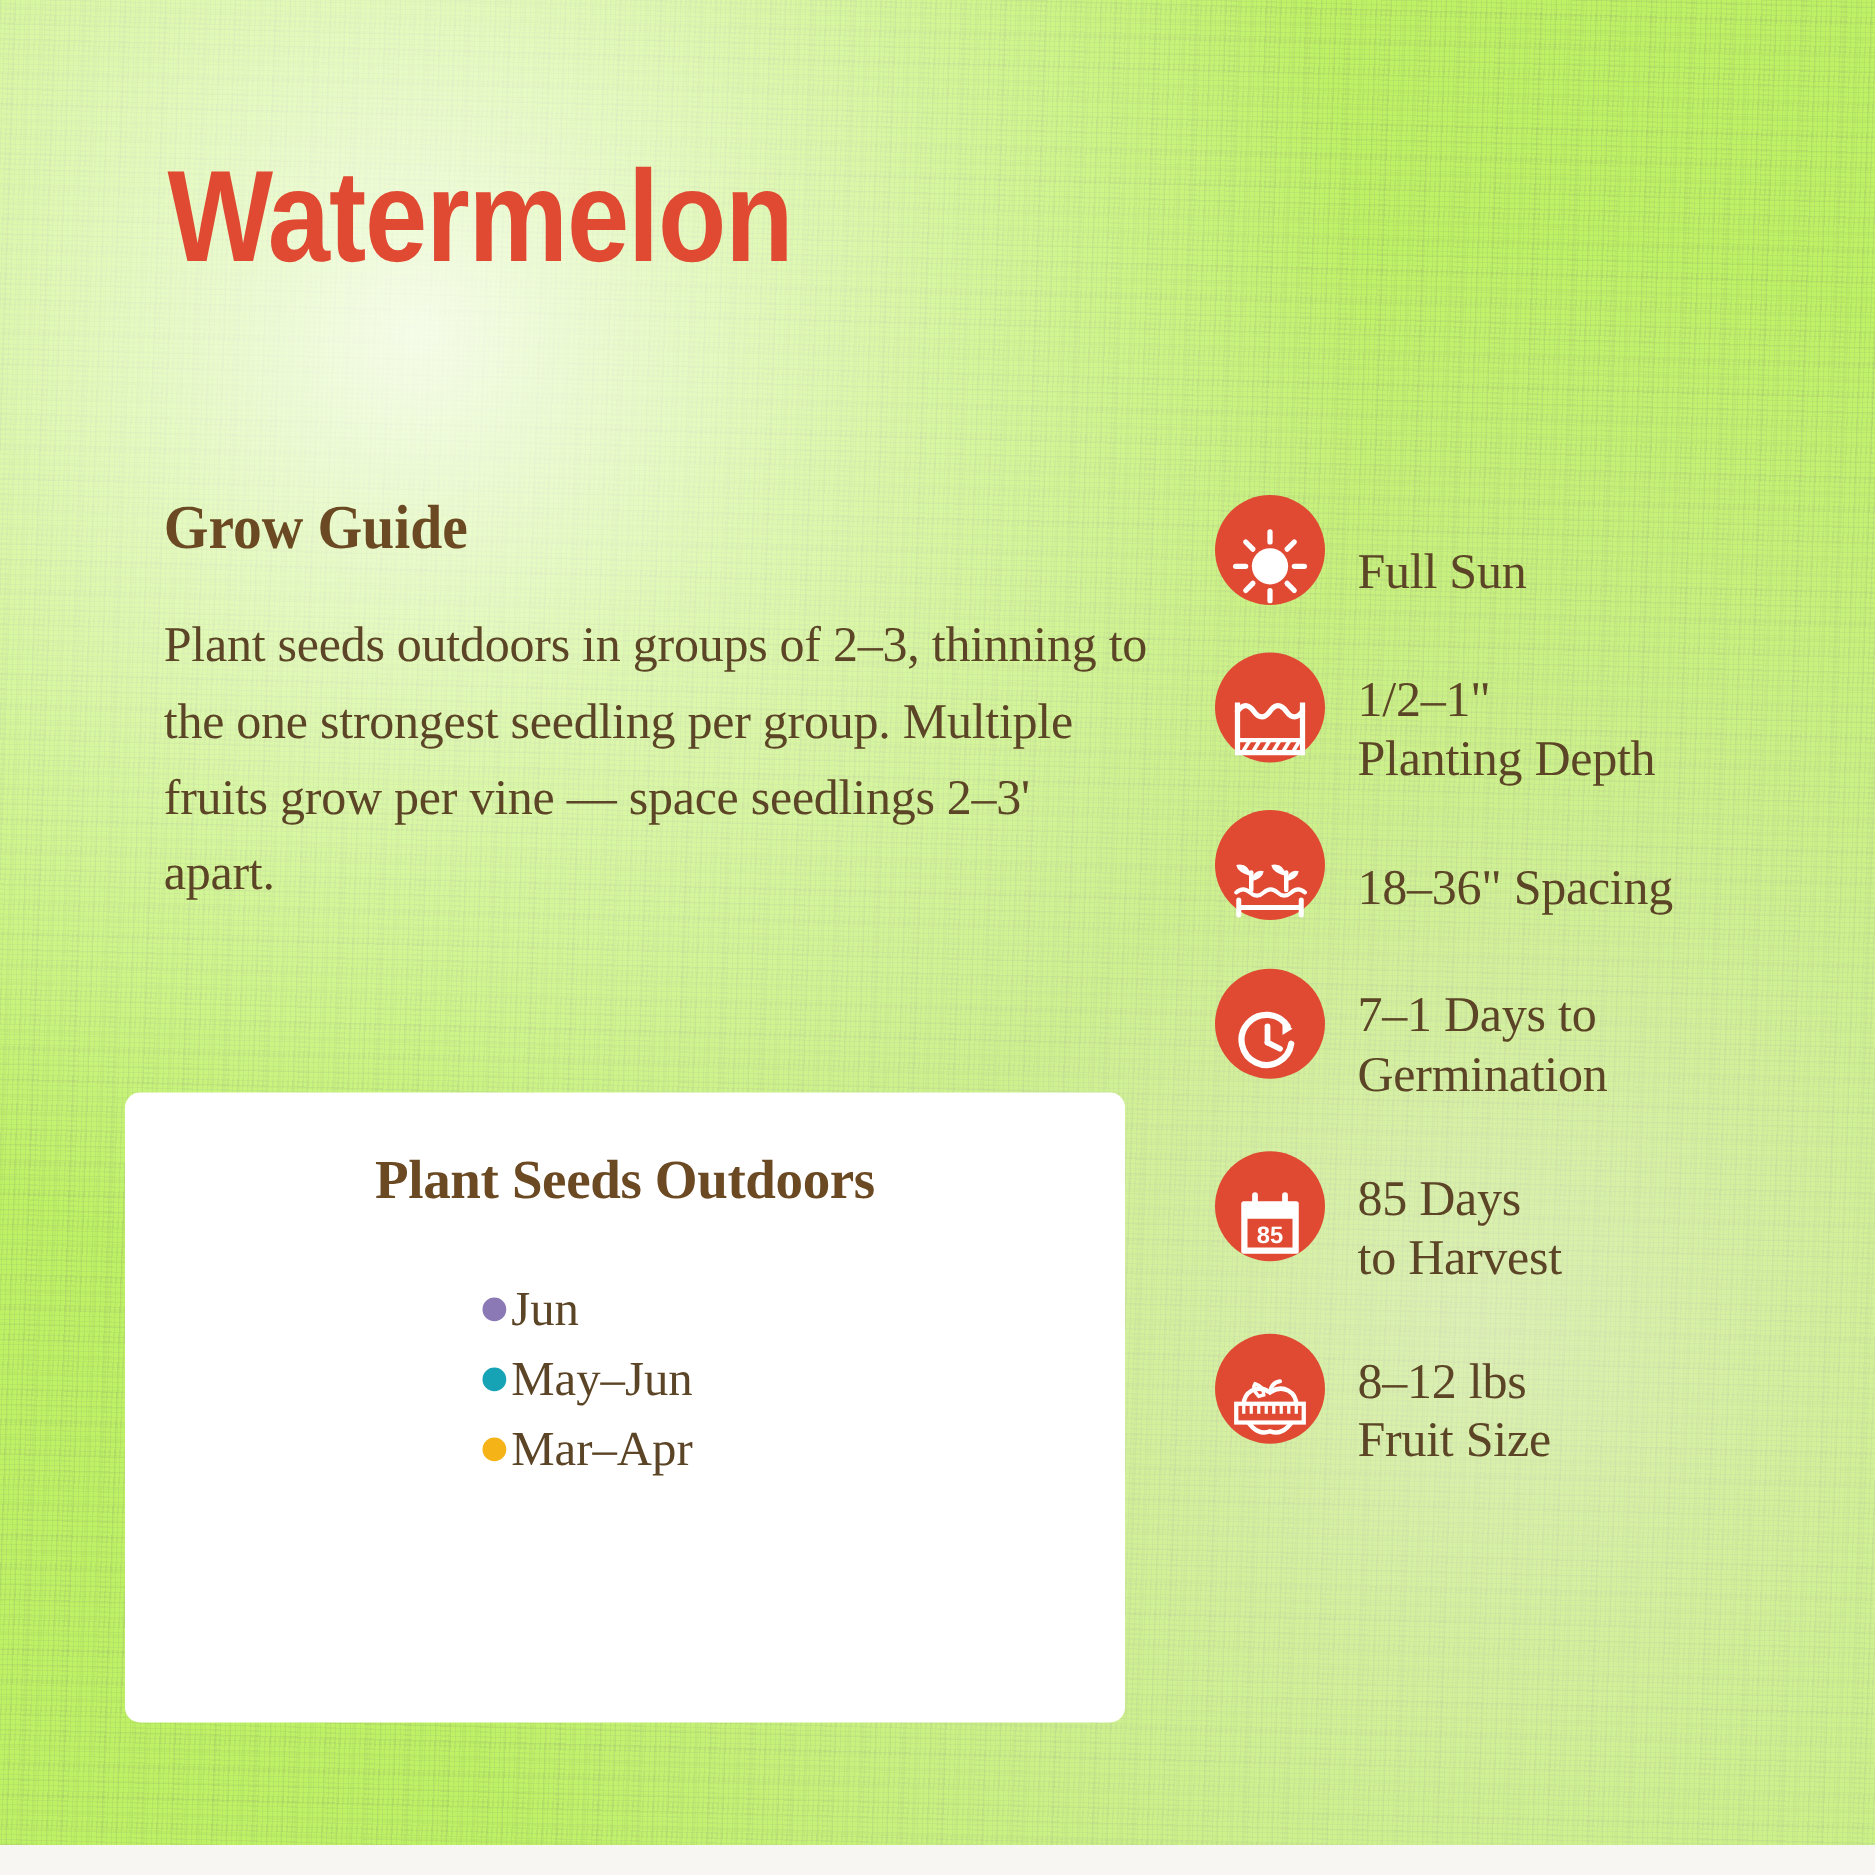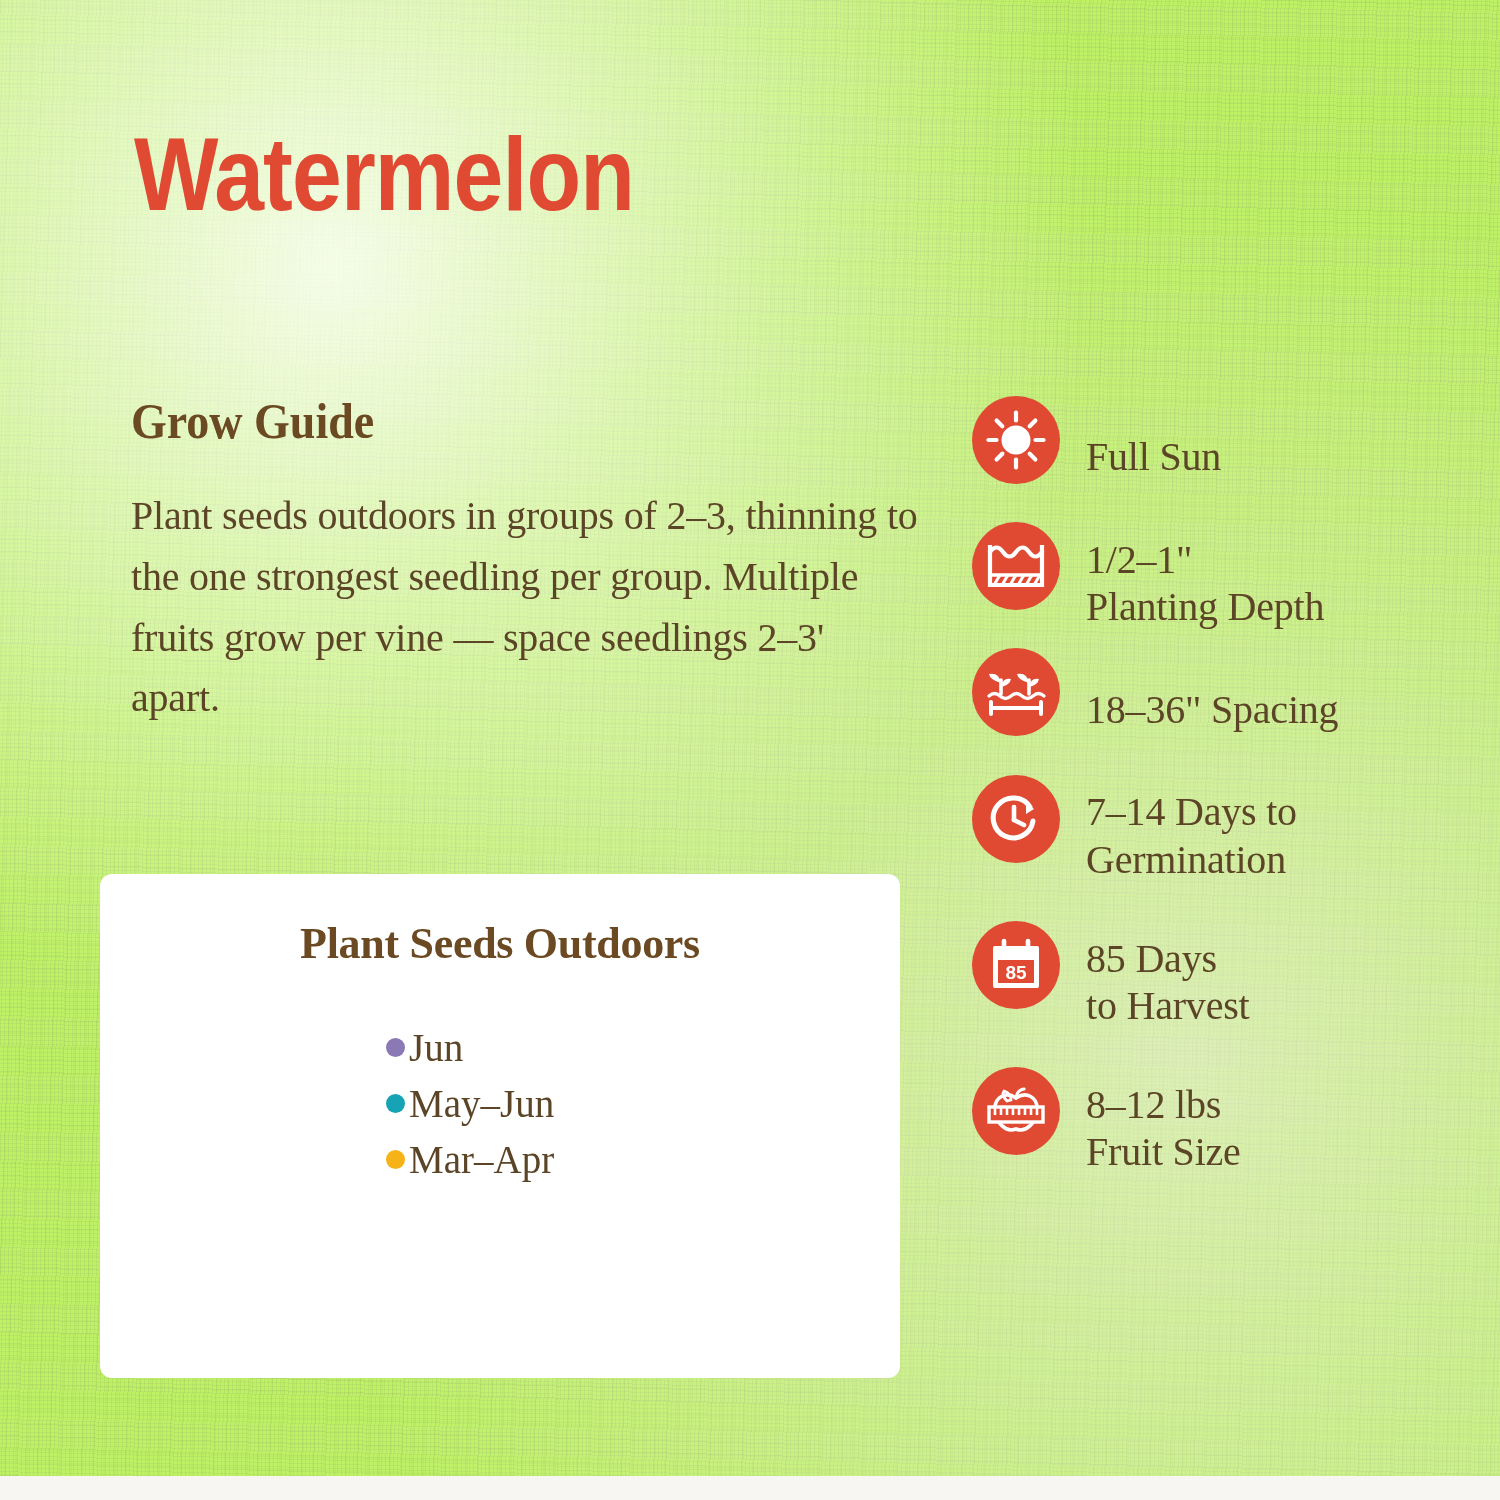--- a/index.html
+++ b/index.html
@@ -163,21 +163,21 @@
     align-items: center;
     margin-bottom: 18px;
   }
   .fact-icon {
     width: 88px;
     height: 88px;
     border-radius: 50%;
     background: #e04a33;
     flex: 0 0 auto;
     display: flex;
-    align-items: center;
+    align-items: flex-end;
     justify-content: center;
   }
   .fact-icon svg { display: block; }
   .fact-text {
     margin-left: 26px;
     font-family: "Liberation Serif", "DejaVu Serif", serif;
     font-size: 40px;
     line-height: 1.18;
     color: #5b4526;
     letter-spacing: -0.2px;
@@ -292,21 +292,21 @@
     <div class="fact-row">
       <div class="fact-icon">
         <svg width="60" height="60" viewBox="0 0 60 60">
           <path d="M44 18 A 20 20 0 1 0 47 32" fill="none" stroke="#fff" stroke-width="5" stroke-linecap="round"></path>
           <path d="M40 14 L48 20 L40 25 Z" fill="#fff"></path>
           <line x1="28" y1="18" x2="28" y2="31" stroke="#fff" stroke-width="4.6" stroke-linecap="round"></line>
           <line x1="28" y1="31" x2="38" y2="36" stroke="#fff" stroke-width="4.6" stroke-linecap="round"></line>
         </svg>
       </div>
       <div class="fact-text">
-        <span>7–14 Days to</span>
+        <span>7–1 Days to</span>
         <span>Germination</span>
       </div>
     </div>
 
     <div class="fact-row">
       <div class="fact-icon">
         <svg width="58" height="58" viewBox="0 0 58 58">
           <line x1="17" y1="5" x2="17" y2="14" stroke="#fff" stroke-width="4.6" stroke-linecap="round"></line>
           <line x1="41" y1="5" x2="41" y2="14" stroke="#fff" stroke-width="4.6" stroke-linecap="round"></line>
           <rect x="6" y="10" width="46" height="42" rx="2" fill="#fff"></rect>

